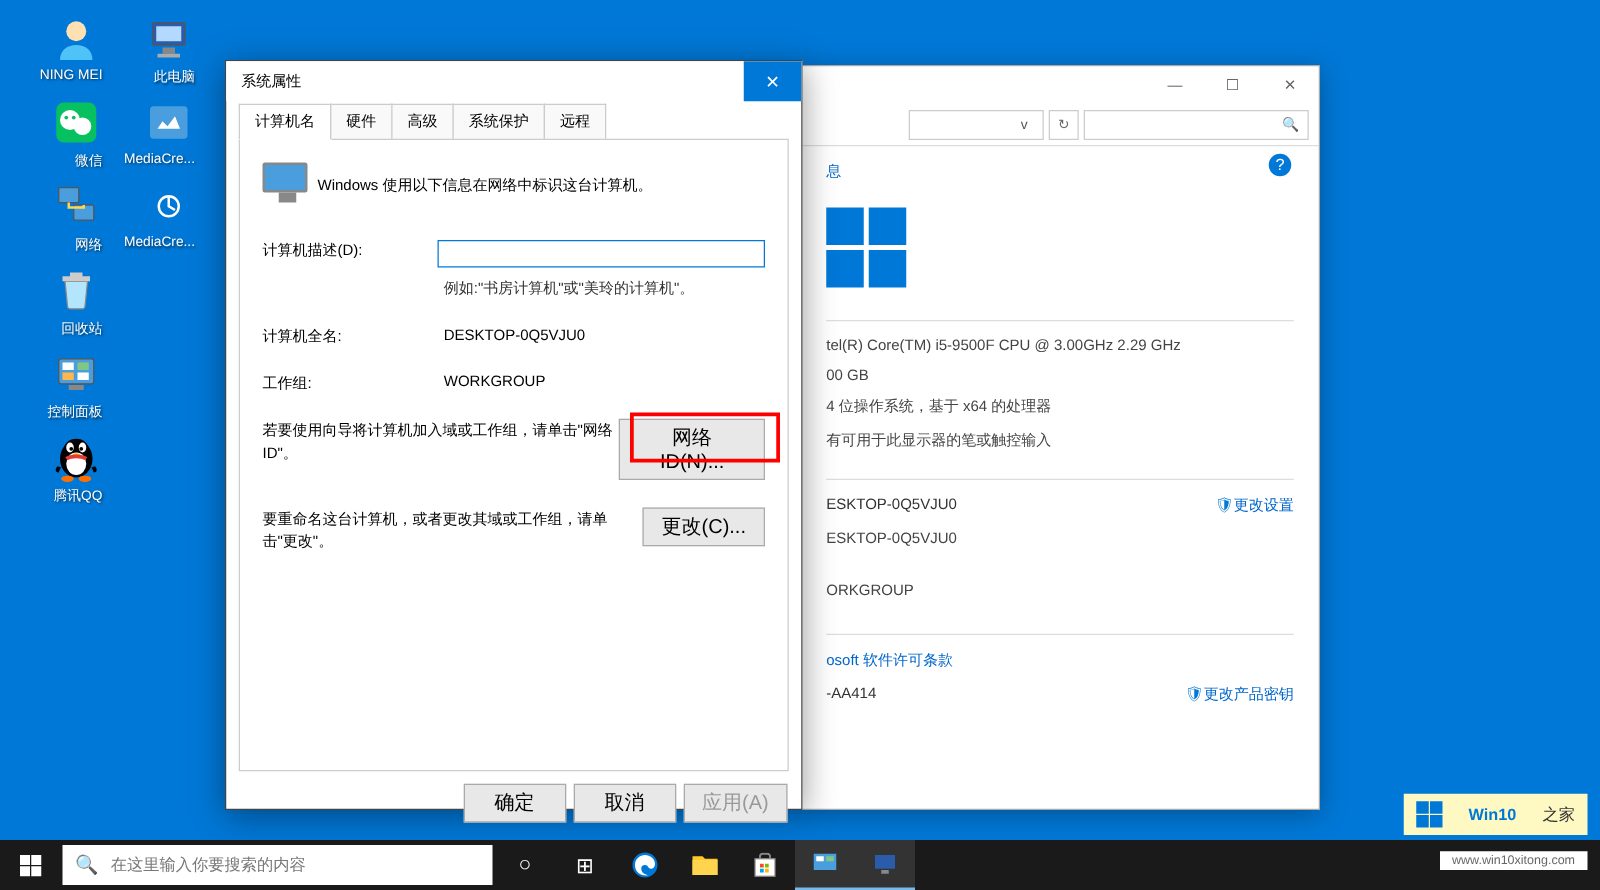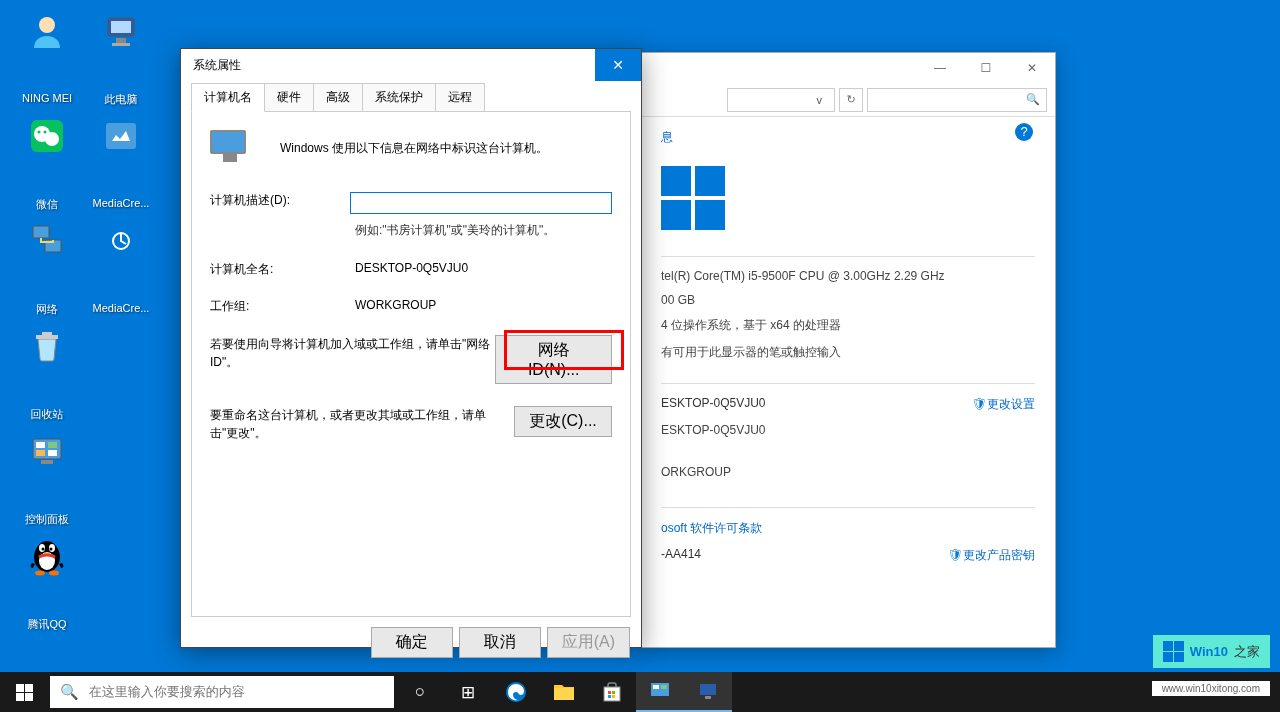--- a/index.html
+++ b/index.html
@@ -1,21 +1,21 @@
 <!DOCTYPE html>
 <html><head>
 <meta charset="utf-8">
 <style>
 * { margin: 0; padding: 0; box-sizing: border-box; font-family: "Microsoft YaHei", "Segoe UI", sans-serif; }
 body { width: 1280px; height: 712px; background: #0078d7; overflow: hidden; position: relative; }
 
 
 .desktop-icons { position: absolute; top: 10px; left: 12px; }
 .icon-grid { display: grid; grid-template-columns: 70px 70px; gap: 8px 4px; }
-.desktop-icon { display: flex; flex-direction: column; align-items: center; width: 70px; cursor: pointer; gap: 38px; }
+.desktop-icon { display: flex; flex-direction: column; align-items: flex-end; width: 70px; cursor: pointer; }
 .desktop-icon .icon-img { width: 42px; height: 42px; display: flex; align-items: center; justify-content: center; margin-bottom: 2px; }
 .desktop-icon .label { color: white; font-size: 11px; text-align: center; text-shadow: 1px 1px 2px rgba(0,0,0,0.6); }
 
 
 .system-window { position: absolute; top: 52px; left: 640px; width: 416px; height: 596px; background: white; border: 1px solid #aaa; box-shadow: 0 4px 20px rgba(0,0,0,0.3); }
 .sw-titlebar { height: 30px; display: flex; justify-content: flex-end; align-items: center; }
 .sw-btn { width: 46px; height: 30px; display: flex; align-items: center; justify-content: center; font-size: 12px; color: #666; }
 .sw-toolbar { height: 34px; border-bottom: 1px solid #ddd; display: flex; align-items: center; padding: 0 8px; justify-content: flex-end; gap: 4px; }
 .sw-toolbar .tb-box { width: 24px; height: 24px; border: 1px solid #ccc; display: flex; align-items: center; justify-content: center; font-size: 11px; color: #666; }
 .sw-toolbar .tb-wide { width: 108px; justify-content: flex-end; padding-right: 6px; }
@@ -33,21 +33,21 @@
 .shield { color: #0078d7; }
 
 
 .props-dialog { position: absolute; top: 48px; left: 180px; width: 462px; height: 600px; background: white; border: 1px solid #444; box-shadow: 0 5px 25px rgba(0,0,0,0.4); }
 .pd-titlebar { background: white; height: 32px; display: flex; align-items: center; justify-content: space-between; padding-left: 12px; font-size: 12px; }
 .pd-close { width: 46px; height: 32px; background: #0078d7; color: white; display: flex; align-items: center; justify-content: center; font-size: 14px; }
 .pd-tabs { display: flex; padding: 0 10px; margin-top: 2px; font-size: 12px; }
 .pd-tab { padding: 5px 12px; border: 1px solid #ccc; border-bottom: none; background: #f9f9f9; margin-right: -1px; position: relative; }
 .pd-tab.active { background: white; z-index: 2; border-bottom: 1px solid white; margin-bottom: -1px; }
 .pd-panel { border: 1px solid #ccc; margin: 0 10px; padding: 18px 18px; height: 506px; font-size: 12px; position: relative; }
-.pd-header { display: flex; align-items: center; gap: 30px; margin-bottom: 26px; }
+.pd-header { display: flex; align-items: center; gap: 4px; margin-bottom: 26px; }
 .pd-comp-icon { width: 40px; height: 36px; position: relative; }
 .pd-comp-icon .screen { width: 36px; height: 24px; background: #4a9edd; border: 2px solid #888; border-radius: 2px; }
 .pd-comp-icon .base { width: 14px; height: 8px; background: #888; margin: 0 auto; }
 .pd-field { display: flex; align-items: flex-start; margin-bottom: 20px; }
 .pd-field .lbl { width: 145px; }
 .pd-field input { width: 270px; height: 22px; border: 1px solid #0078d7; padding: 0 4px; font-size: 12px; }
 .pd-example { margin-left: 145px; margin-top: -12px; margin-bottom: 22px; color: #333; }
 .pd-action { display: flex; justify-content: space-between; align-items: flex-start; margin-bottom: 22px; }
 .pd-action .txt { width: 290px; line-height: 1.5; }
 .pd-btn { border: 1px solid #aaa; background: #e8e8e8; padding: 4px 14px; font-size: 16px; min-width: 98px; cursor: pointer; }
@@ -62,21 +62,21 @@
 .start-logo { display: grid; grid-template-columns: 8px 8px; grid-template-rows: 8px 8px; gap: 1px; }
 .start-logo div { background: white; }
 .search-box { width: 344px; height: 32px; background: white; margin: 0 2px; display: flex; align-items: center; padding: 0 10px; gap: 10px; }
 .search-box .sicon { color: #666; font-size: 15px; }
 .search-box .stext { color: #777; font-size: 13px; }
 .tb-icons { display: flex; height: 40px; }
 .tb-icon { width: 48px; height: 40px; display: flex; align-items: center; justify-content: center; color: white; font-size: 17px; }
 .tb-icon.active { border-bottom: 2px solid #76b9ed; background: #333; }
 
 
-.watermark { position: absolute; bottom: 44px; right: 10px; background: #5eead4; padding: 6px 10px; display: flex; align-items: center; gap: 6px; font-size: 13px; }
+.watermark { position: absolute; bottom: 44px; right: 10px; background: #fef9c3; padding: 6px 10px; display: flex; align-items: center; gap: 21px; font-size: 13px; }
 .wm-logo { display: grid; grid-template-columns: 10px 10px; grid-template-rows: 10px 10px; gap: 1px; }
 .wm-logo div { background: #0078d7; }
 .wm-sub { position: absolute; bottom: 44px; right: 10px; font-size: 10px; color: #666; background: white; padding: 2px 10px; transform: translateY(28px); }
 </style>
 </head>
 <body>
 
 <div class="desktop-icons">
   <div class="icon-grid">
     <div class="desktop-icon">

